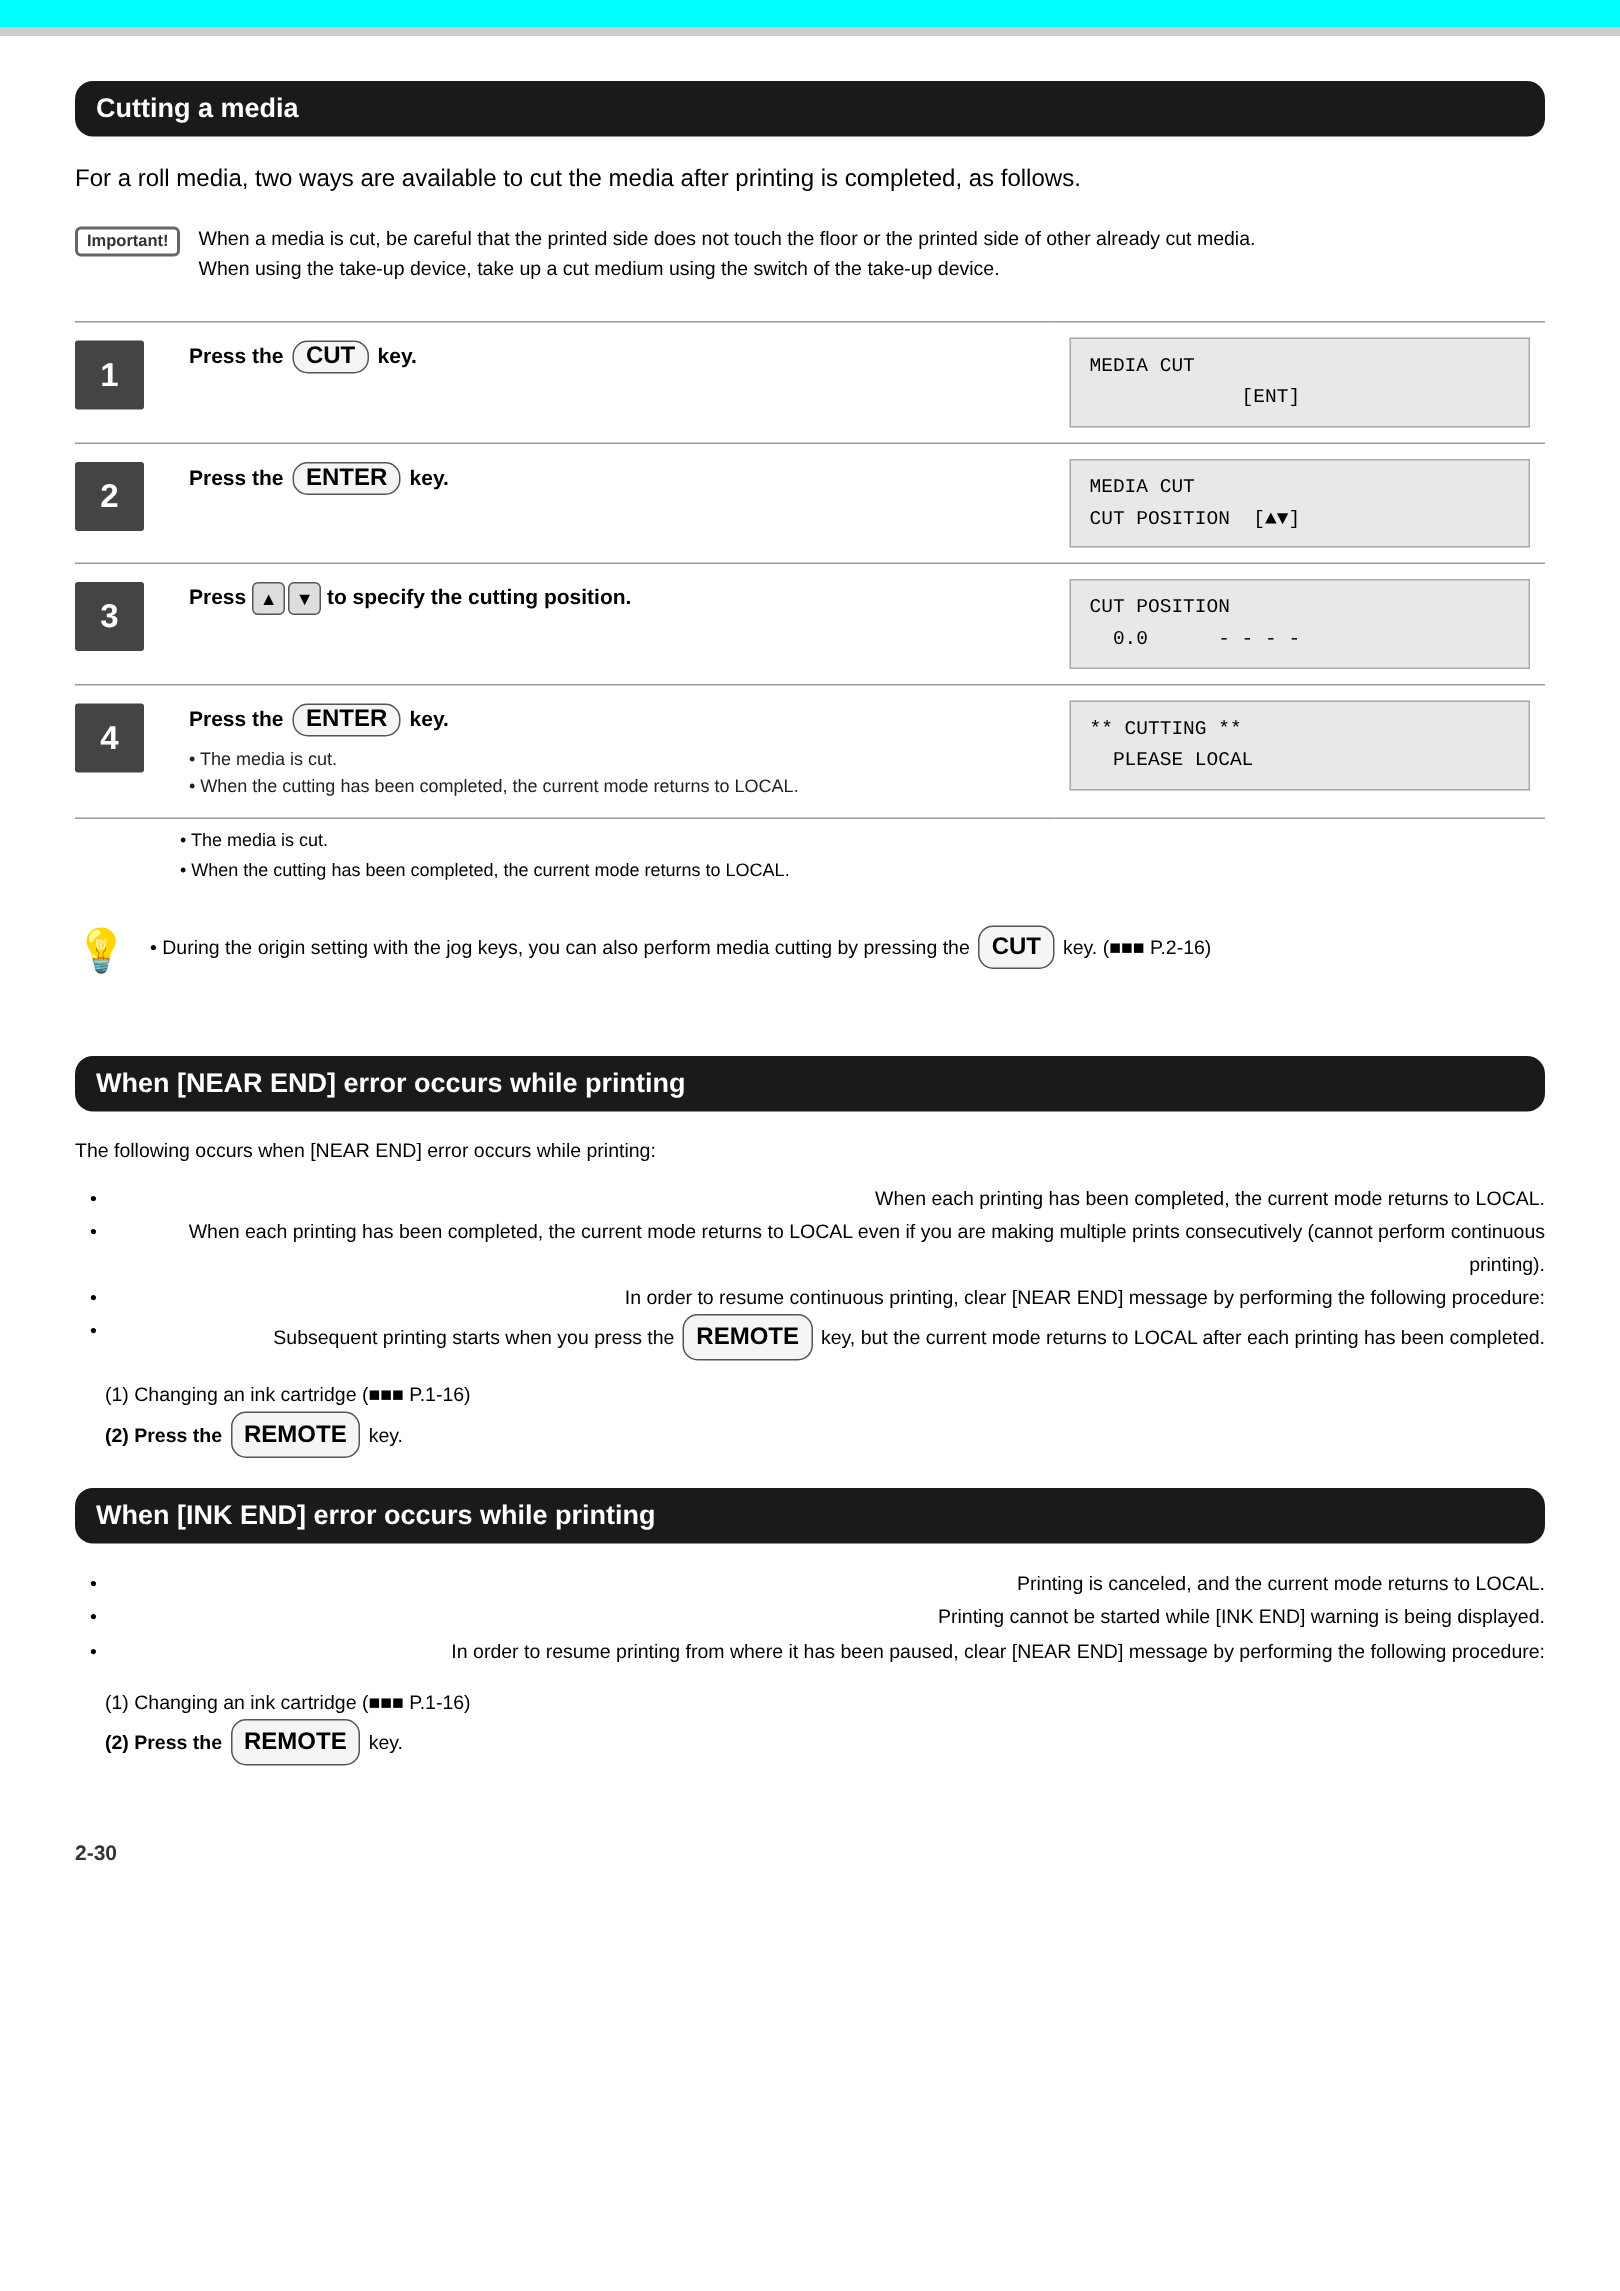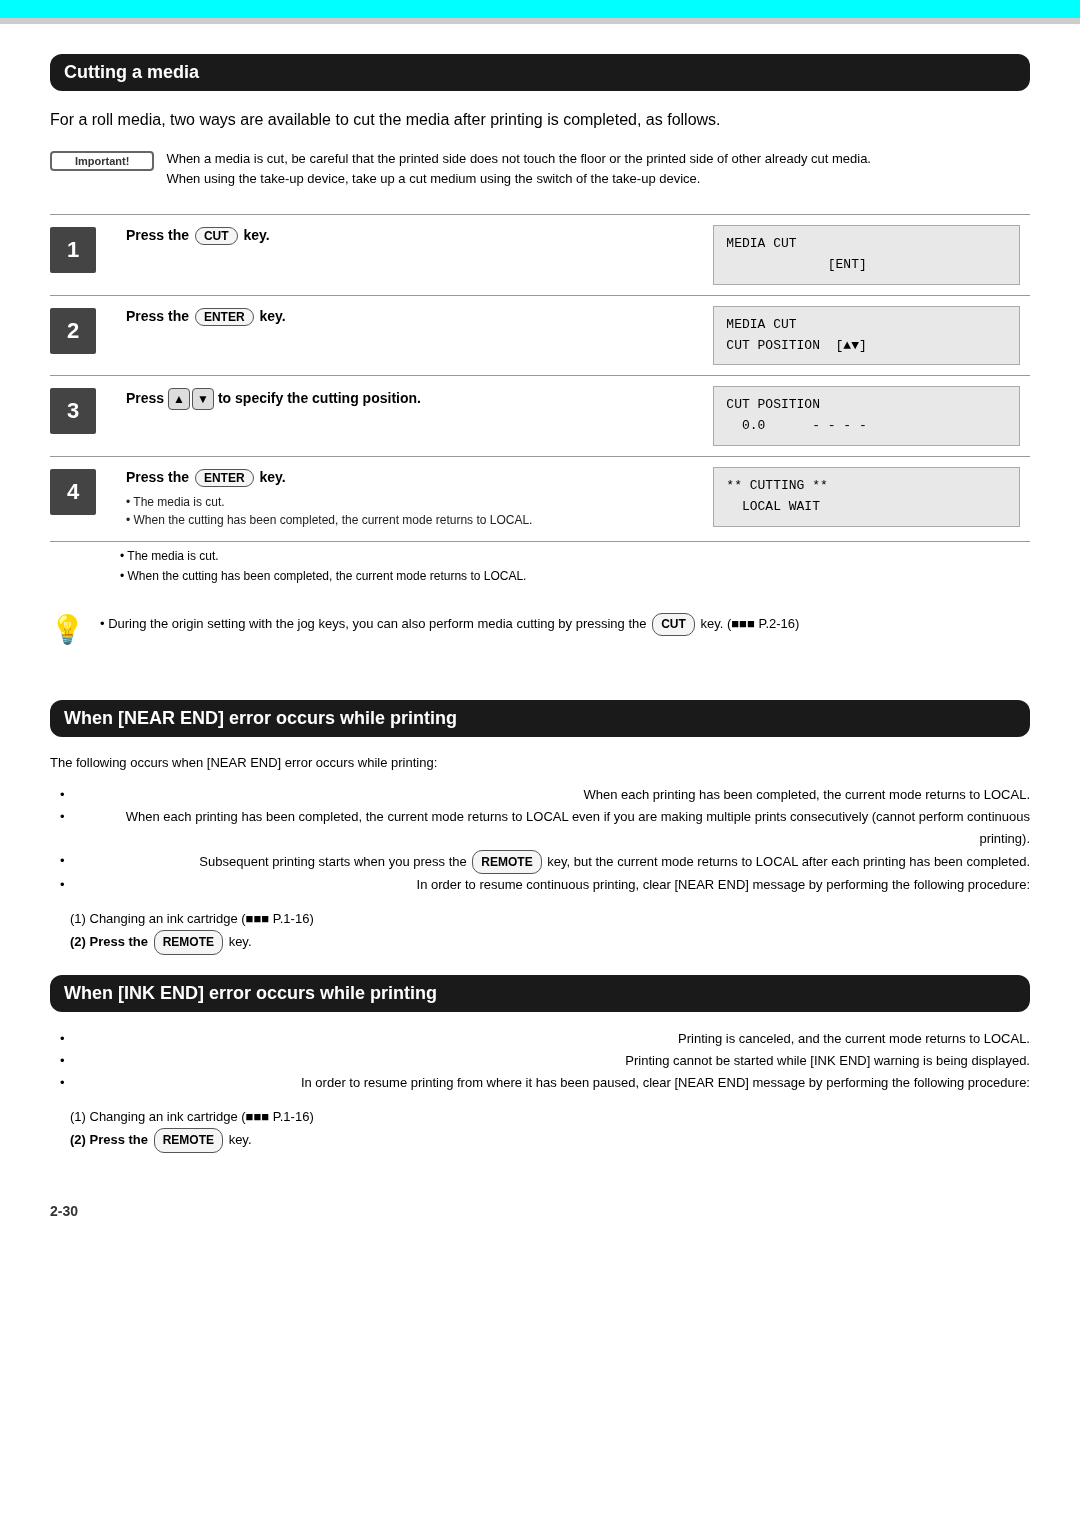--- a/index.html
+++ b/index.html
@@ -41,21 +41,21 @@
       align-items: flex-start;
       margin: 16px 0 24px 0;
       gap: 12px;
     }
     .important-badge {
       background: #fff;
       border: 2px solid #666;
       border-radius: 4px;
       font-size: 11px;
       font-weight: bold;
-      padding: 2px 23px;
+      padding: 2px 6px;
       white-space: nowrap;
       color: #333;
       margin-top: 2px;
     }
     .important-text {
       font-size: 13px;
       line-height: 1.6;
     }
     
     .steps-table {
@@ -114,21 +114,21 @@
       line-height: 1.6;
       min-width: 220px;
       white-space: pre;
     }
     
     .key-btn {
       display: inline-block;
       border: 1.5px solid #555;
       border-radius: 10px;
       padding: 1px 8px;
-      font-size: 12px;
+      font-size: 16px;
       font-weight: bold;
       background: #f5f5f5;
       color: #000;
       margin: 0 2px;
     }
     
     .jog-keys {
       display: inline-flex;
       gap: 2px;
       vertical-align: middle;
@@ -302,21 +302,21 @@
             <span class="key-btn">ENTER</span>
             <span>key.</span>
           </div>
           <div class="sub-notes">
             <div>• The media is cut.</div>
             <div>• When the cutting has been completed, the current mode returns to LOCAL.</div>
           </div>
         </td>
         <td class="step-display-cell">
           <div class="lcd-display">** CUTTING **
-  LOCAL WAIT</div>
+  PLEASE LOCAL</div>
         </td>
       </tr>
     </tbody>
       </table>
 
     <div style="padding-left: 70px; margin-top: -16px; margin-bottom: 10px; font-size: 12px; line-height: 1.7;">
       <div>• The media is cut.</div>
       <div>• When the cutting has been completed, the current mode returns to LOCAL.</div>
     </div>
 
@@ -331,24 +331,24 @@
   <div class="section-separator"></div>
 
   <div>
     <div class="section-header">When [NEAR END] error occurs while printing</div>
 
     <p class="section-intro">The following occurs when [NEAR END] error occurs while printing:</p>
 
     <ul class="bullet-list">
       <li>When each printing has been completed, the current mode returns to LOCAL.</li>
       <li>When each printing has been completed, the current mode returns to LOCAL even if you are making multiple prints consecutively (cannot perform continuous printing).</li>
+      <li>In order to resume continuous printing, clear [NEAR END] message by performing the following procedure:</li>
       <li>
         Subsequent printing starts when you press the <span class="key-btn">REMOTE</span> key, but the current mode returns to LOCAL after each printing has been completed.
       </li>
-      <li>In order to resume continuous printing, clear [NEAR END] message by performing the following procedure:</li>
     </ul>
     <div class="numbered-sub">
       <p>(1) Changing an ink cartridge (■■■ P.1-16)</p>
       <p>
         <strong>(2) Press the</strong>
         <span class="key-btn">REMOTE</span>
         <span>key.</span>
       </p>
     </div>
   </div>

